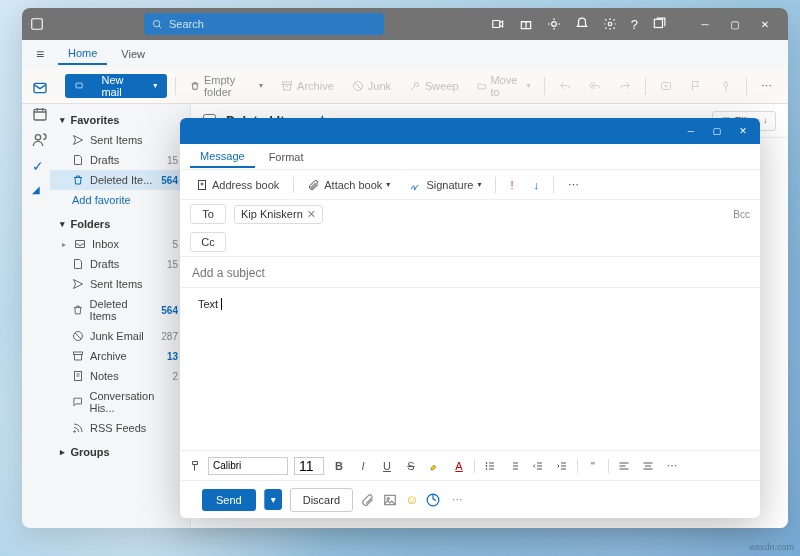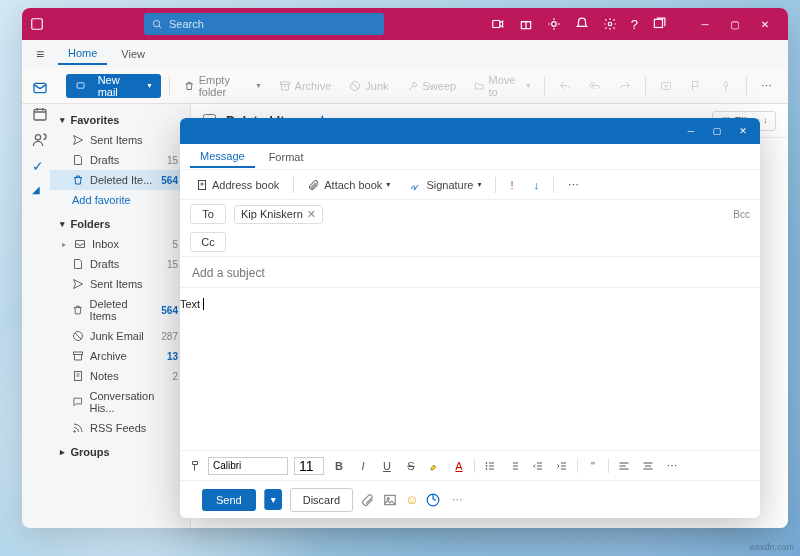--- a/index.html
+++ b/index.html
@@ -2,36 +2,36 @@
 <html><head>
 <meta charset="utf-8">
 <style>
 * { box-sizing: border-box; margin: 0; padding: 0; font-family: 'Segoe UI', sans-serif; }
 body { width: 800px; height: 556px; background: linear-gradient(135deg, #d4e8f5 0%, #a8d0e8 50%, #6ba3d0 100%); overflow: hidden; position: relative; }
 body::before { content: ''; position: absolute; bottom: -100px; left: -50px; width: 400px; height: 400px; background: radial-gradient(ellipse, rgba(255,255,255,0.6), transparent 70%); border-radius: 50%; transform: rotate(-20deg); }
 body::after { content: ''; position: absolute; bottom: -150px; right: -100px; width: 500px; height: 500px; background: radial-gradient(ellipse, rgba(180,210,240,0.5), transparent 70%); border-radius: 50%; }
 
 .main-window { position: absolute; top: 8px; left: 22px; right: 12px; height: 520px; background: #f5f6f8; border-radius: 8px; box-shadow: 0 8px 32px rgba(0,0,0,0.15); overflow: hidden; z-index: 1; }
 
-.titlebar { height: 32px; background: #be185d; display: flex; align-items: center; padding: 0 8px; }
+.titlebar { height: 32px; background: #737373; display: flex; align-items: center; padding: 0 8px; }
 .titlebar .left-icons { display: flex; gap: 8px; }
 .search-box { margin-left: 100px; width: 240px; height: 22px; background: #2a7bc4; border-radius: 3px; display: flex; align-items: center; padding: 0 8px; color: #cde4f5; font-size: 11px; gap: 6px; }
 .titlebar .right-icons { margin-left: auto; display: flex; gap: 14px; align-items: center; }
 .win-controls { display: flex; gap: 0; margin-left: 10px; }
 .win-btn { width: 30px; height: 32px; display: flex; align-items: center; justify-content: center; color: white; font-size: 10px; }
 
 .tabs-row { height: 28px; display: flex; align-items: center; padding: 0 4px; gap: 4px; background: #f5f6f8; }
 .menu-btn { width: 28px; height: 28px; display: flex; align-items: center; justify-content: center; color: #555; font-size: 14px; }
 .tab { padding: 4px 10px; font-size: 11px; color: #555; }
 .tab.active { color: #0f6cbd; border-bottom: 2px solid #0f6cbd; }
 
 .toolbar { height: 36px; display: flex; align-items: center; padding: 0 10px; gap: 6px; background: #faf9f8; border-bottom: 1px solid #e1e1e1; }
 .nav-column { width: 28px; display: flex; flex-direction: column; align-items: center; gap: 10px; padding-top: 6px; }
 .nav-icon { width: 16px; height: 16px; color: #555; font-size: 14px; }
-.new-mail-btn { background: #0f6cbd; color: white; height: 24px; padding: 0 10px; border-radius: 3px; font-size: 11px; display: flex; align-items: center; gap: 12px; }
+.new-mail-btn { background: #0f6cbd; color: white; height: 24px; padding: 0 10px; border-radius: 3px; font-size: 11px; display: flex; align-items: center; gap: 18px; }
 .tb-btn { display: flex; align-items: center; gap: 4px; font-size: 11px; color: #888; padding: 0 6px; height: 24px; }
 .tb-sep { width: 1px; height: 18px; background: #ddd; margin: 0 2px; }
 
 .body-row { display: flex; height: calc(100% - 96px); }
 .sidebar { width: 140px; background: #f5f6f8; padding: 6px 0; overflow: hidden; font-size: 11px; }
 .side-section { padding: 4px 10px; display: flex; align-items: center; gap: 6px; color: #333; font-weight: 600; }
 .side-item { display: flex; align-items: center; padding: 4px 12px 4px 22px; gap: 6px; color: #444; }
 .side-item.selected { background: #d6e8f5; }
 .side-item .count { margin-left: auto; color: #888; font-size: 10px; }
 .side-item.selected .count { color: #0f6cbd; font-weight: 600; }
@@ -49,21 +49,21 @@
 .compose-tabs { height: 26px; display: flex; align-items: center; padding: 0 10px; gap: 4px; border-bottom: 1px solid #eee; }
 .compose-toolbar { height: 30px; display: flex; align-items: center; padding: 0 10px; gap: 8px; border-bottom: 1px solid #eee; }
 .ct-btn { display: flex; align-items: center; gap: 4px; font-size: 11px; color: #444; padding: 3px 6px; }
 .recipients { border-bottom: 1px solid #eee; }
 .recip-row { display: flex; align-items: center; padding: 4px 10px; min-height: 28px; }
 .recip-label { width: 36px; font-size: 11px; color: #333; border: 1px solid #ddd; border-radius: 3px; text-align: center; padding: 3px 0; margin-right: 8px; }
 .chip { display: inline-flex; align-items: center; border: 1px solid #ddd; border-radius: 3px; padding: 2px 6px; font-size: 11px; gap: 4px; color: #333; }
 .bcc-link { margin-left: auto; font-size: 10px; color: #888; }
 .subject-row { padding: 6px 12px; border-bottom: 1px solid #eee; }
 .subject-input { width: 100%; border: none; font-size: 12px; color: #888; outline: none; }
-.compose-body { flex: 1; padding: 10px 0; font-size: 11px; color: #222; }
+.compose-body { flex: 1; padding: 10px 18px; font-size: 11px; color: #222; }
 .format-bar { height: 30px; border-top: 1px solid #eee; display: flex; align-items: center; padding: 0 10px; gap: 6px; }
 .font-select { border: 1px solid #ccc; font-size: 10px; padding: 2px 4px; width: 80px; height: 18px; }
 .size-select { border: 1px solid #ccc; font-size: 14px; padding: 2px 4px; width: 30px; height: 18px; }
 .fmt-btn { width: 18px; height: 18px; display: flex; align-items: center; justify-content: center; font-size: 11px; color: #555; }
 .send-bar { height: 38px; border-top: 1px solid #eee; display: flex; align-items: center; padding: 0 22px; gap: 8px; }
 .send-btn { background: #0f6cbd; color: white; padding: 5px 14px; border-radius: 3px; font-size: 11px; display: flex; align-items: center; }
 .send-split { background: #0f6cbd; color: white; padding: 5px 6px; border-radius: 3px; font-size: 10px; border-left: 1px solid rgba(255,255,255,0.3); }
 .discard-btn { border: 1px solid #ccc; padding: 5px 12px; border-radius: 3px; font-size: 11px; color: #333; }
 .attach-icon { color: #888; font-size: 13px; }
 

